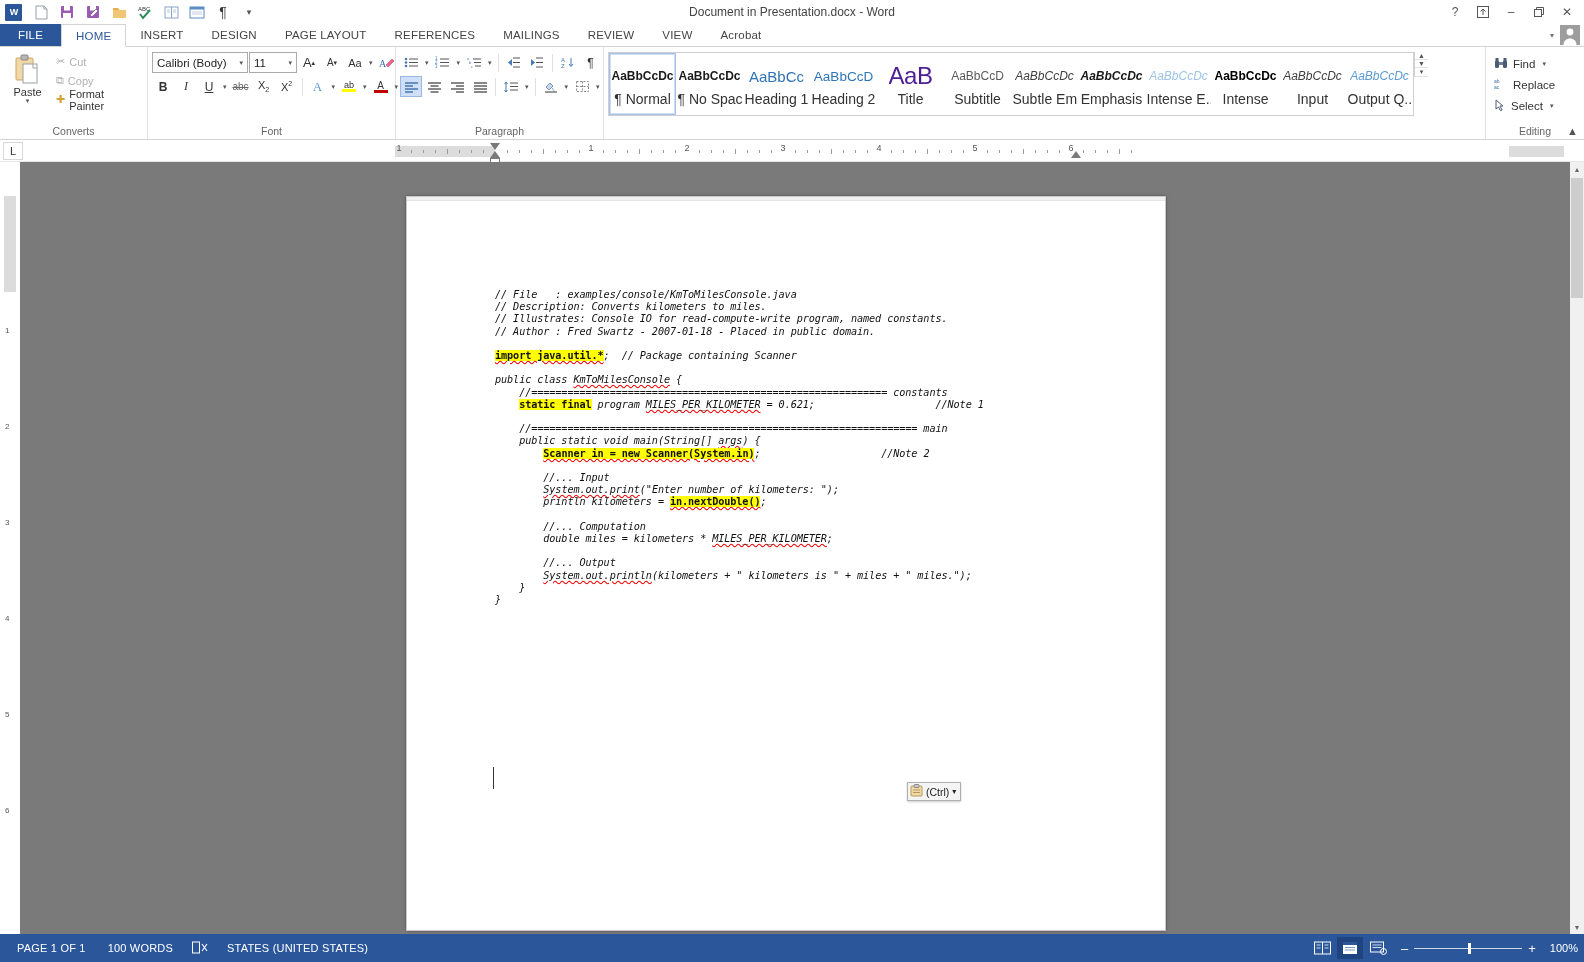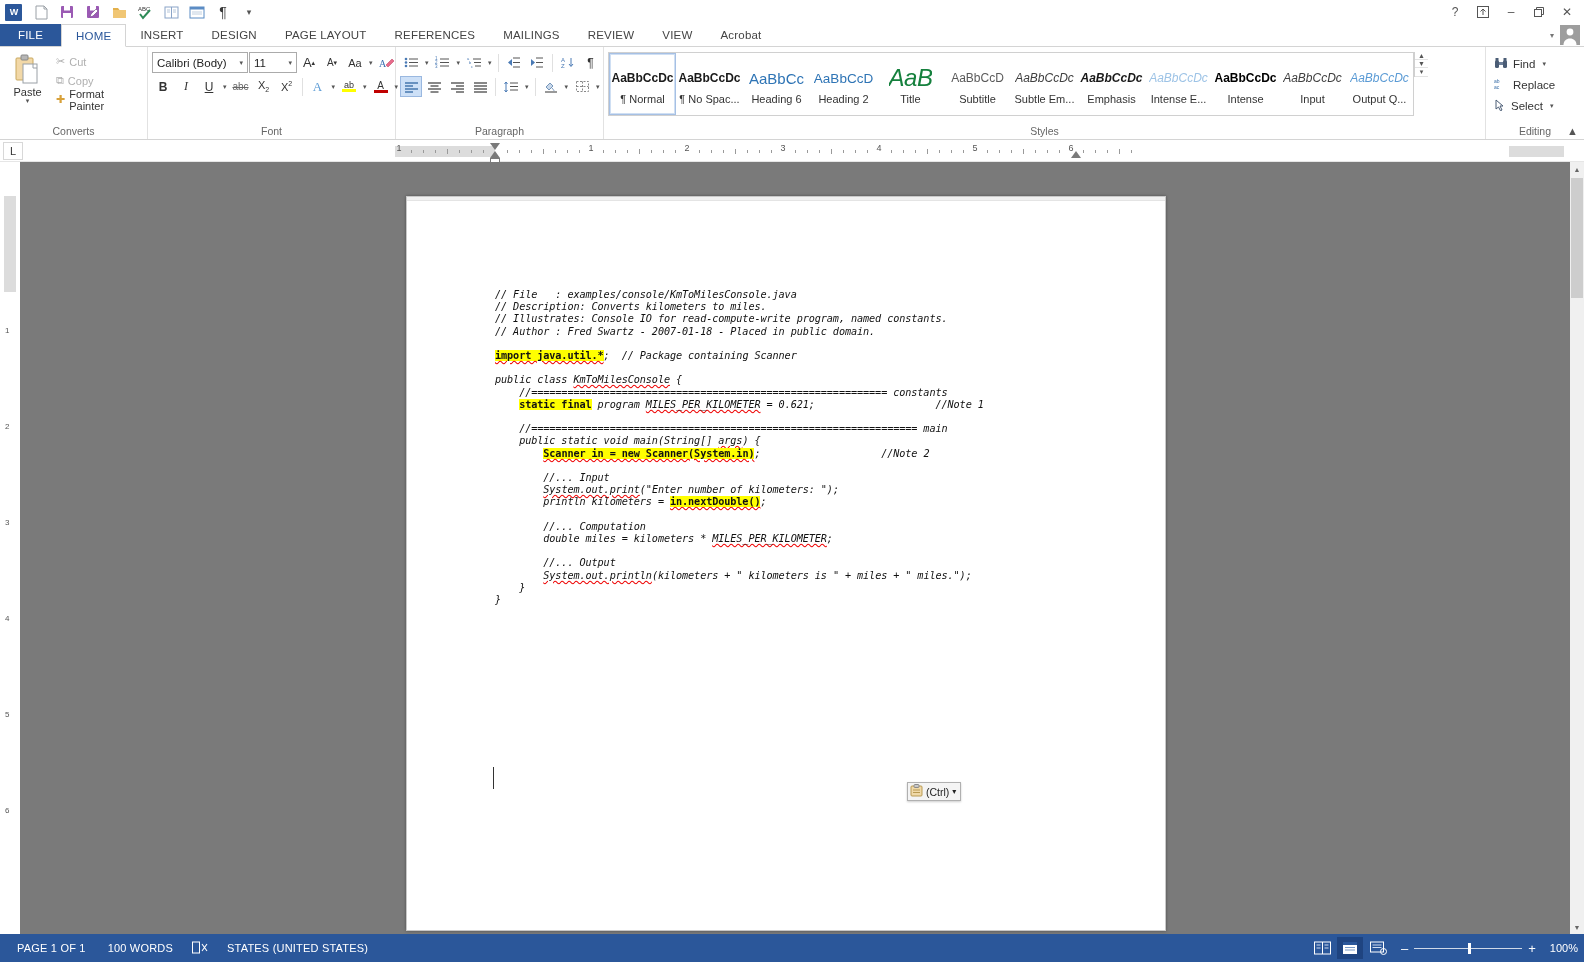--- a/index.html
+++ b/index.html
@@ -66,21 +66,21 @@
   .sep-v { width: 1px; height: 18px; background: #e0e0e0; margin: 0 3px; }
   
   .para-row { display: flex; align-items: center; gap: 1px; margin-bottom: 3px; }
   .ico-btn.sel { background: #cde0f7; border: 1px solid #9ab8e0; }
   
   .styles-gallery { display: flex; align-items: stretch; border: 1px solid #d0d0d0; height: 64px; }
   .style-item { width: 67px; display: flex; flex-direction: column; align-items: center;
                 justify-content: center; cursor: pointer; border: 1px solid transparent; }
   .style-item.active { border-color: #a6c0e4; background: #fff; box-shadow: inset 0 0 0 1px #cfdff3;}
   .style-prev { font-size: 12.5px; color: #222; height: 30px; display: flex; align-items: center; overflow: hidden; white-space: nowrap; }
-  .style-name { font-size: 11px; color: #333; white-space: nowrap; overflow: hidden; max-width: 64px; text-align: center;}
+  .style-name { font-size: 14px; color: #333; white-space: nowrap; overflow: hidden; max-width: 64px; text-align: center;}
   .styles-scroll { display: flex; flex-direction: column; width: 14px; border-left: 1px solid #d0d0d0; }
   .ss-btn { flex: 1; display: flex; align-items: center; justify-content: center; font-size: 7px;
             color: #555; cursor: pointer; border-bottom: 1px solid #e3e3e3;}
   
   .edit-item { display: flex; align-items: center; gap: 5px; font-size: 11.5px; color: #333;
                padding: 2px 4px; cursor: pointer; height: 21px;}
   .ribbon-collapse { position: absolute; right: 6px; bottom: 2px; font-size: 11px; color: #555; cursor: pointer; }
   
   .rulerbar { height: 22px; background: #fff; display: flex; align-items: center; position: relative;
               border-bottom: 1px solid #e6e6e6; }
@@ -195,20 +195,21 @@
           <line x1="3" y1="8" x2="13" y2="8" stroke="#c0cfdf"></line>
         </svg>
     </div>
     <div class="qat-btn" title="Show/Hide ¶">
       <span style="font-size:14px;color:#3a3a3a;">¶</span>
     </div>
     <div class="qat-btn" title="Customize Quick Access Toolbar">
       <span style="font-size:9px;color:#555;">▾</span>
     </div>
   </div>
+  <div class="doc-title">Document in Presentation.docx - Word</div>
   <div class="win-ctrl">
     <div class="win-btn">
         <span style="font-size:12px;">?</span>
       </div>
     <div class="win-btn">
       <svg width="12" height="12" viewBox="0 0 12 12">
           <rect x="0.5" y="0.5" width="11" height="11" fill="none" stroke="#555"></rect>
           <path d="M6 9V3M3.5 5.5L6 3l2.5 2.5" fill="none" stroke="#555"></path>
         </svg>
     </div>
@@ -489,28 +490,28 @@
           <div class="style-item active">
             <div class="style-prev" style="font-weight:bold;font-size:12px;color:#1a1a1a;">AaBbCcDc</div>
             <div class="style-name">¶ Normal</div>
           </div>
           <div class="style-item">
             <div class="style-prev" style="font-weight:bold;font-size:12px;color:#1a1a1a;">AaBbCcDc</div>
             <div class="style-name">¶ No Spac...</div>
           </div>
           <div class="style-item">
             <div class="style-prev" style="font-size:15px;color:#2e74b5;font-weight:normal;">AaBbCc</div>
-            <div class="style-name">Heading 6</div>
+            <div class="style-name">Heading 1</div>
           </div>
           <div class="style-item">
             <div class="style-prev" style="font-size:13.5px;color:#2e74b5;font-weight:normal;">AaBbCcD</div>
             <div class="style-name">Heading 2</div>
           </div>
           <div class="style-item">
-            <div class="style-prev" style="font-size:24px;color:#15803d;font-weight:normal;letter-spacing:-.5px;font-style:italic;">AaB</div>
+            <div class="style-prev" style="font-size:24px;color:#4c1d95;font-weight:normal;letter-spacing:-.5px;">AaB</div>
             <div class="style-name">Title</div>
           </div>
           <div class="style-item">
             <div class="style-prev" style="font-size:12px;color:#5a5a5a;">AaBbCcD</div>
             <div class="style-name">Subtitle</div>
           </div>
           <div class="style-item">
             <div class="style-prev" style="font-size:12px;color:#404040;font-style:italic;">AaBbCcDc</div>
             <div class="style-name">Subtle Em...</div>
           </div>
@@ -534,21 +535,20 @@
             <div class="style-prev" style="font-size:12px;color:#5b9bd5;font-style:italic;">AaBbCcDc</div>
             <div class="style-name">Output Q...</div>
           </div>
         </div>
       <div class="styles-scroll">
         <div class="ss-btn">▲</div>
         <div class="ss-btn">▼</div>
         <div class="ss-btn">▾</div>
       </div>
     </div>
-    <div class="group-label">Styles</div>
   </div>
 
   <div class="group" style="width:98px;border-right:none;">
     <div class="group-body" style="flex-direction:column;padding-top:3px;">
       <div class="edit-item">
         <span>
           <svg width="14" height="12" viewBox="0 0 14 12">
               <rect x="1" y="3" width="4" height="8" rx="1.5" fill="#4a5c75"></rect>
               <rect x="9" y="3" width="4" height="8" rx="1.5" fill="#4a5c75"></rect>
               <rect x="5" y="5" width="4" height="3" fill="#6d7f99"></rect>

